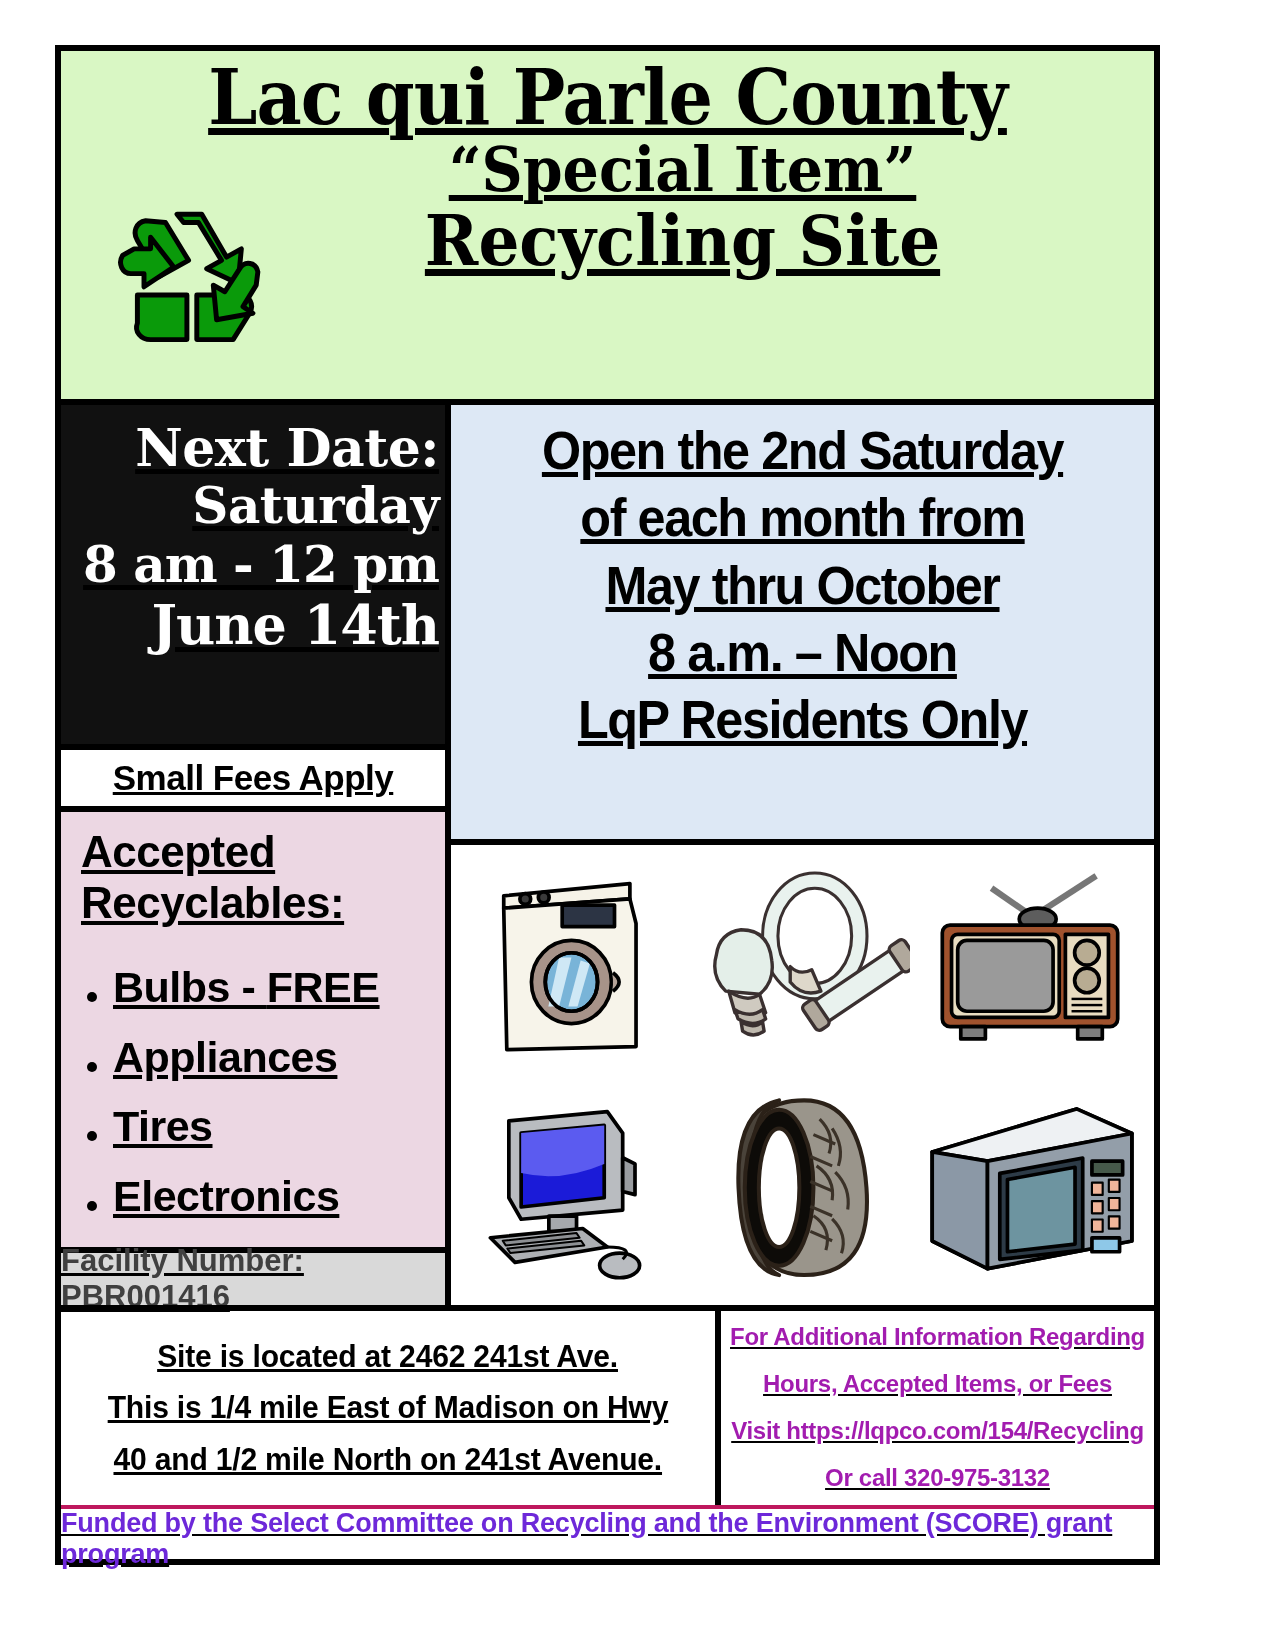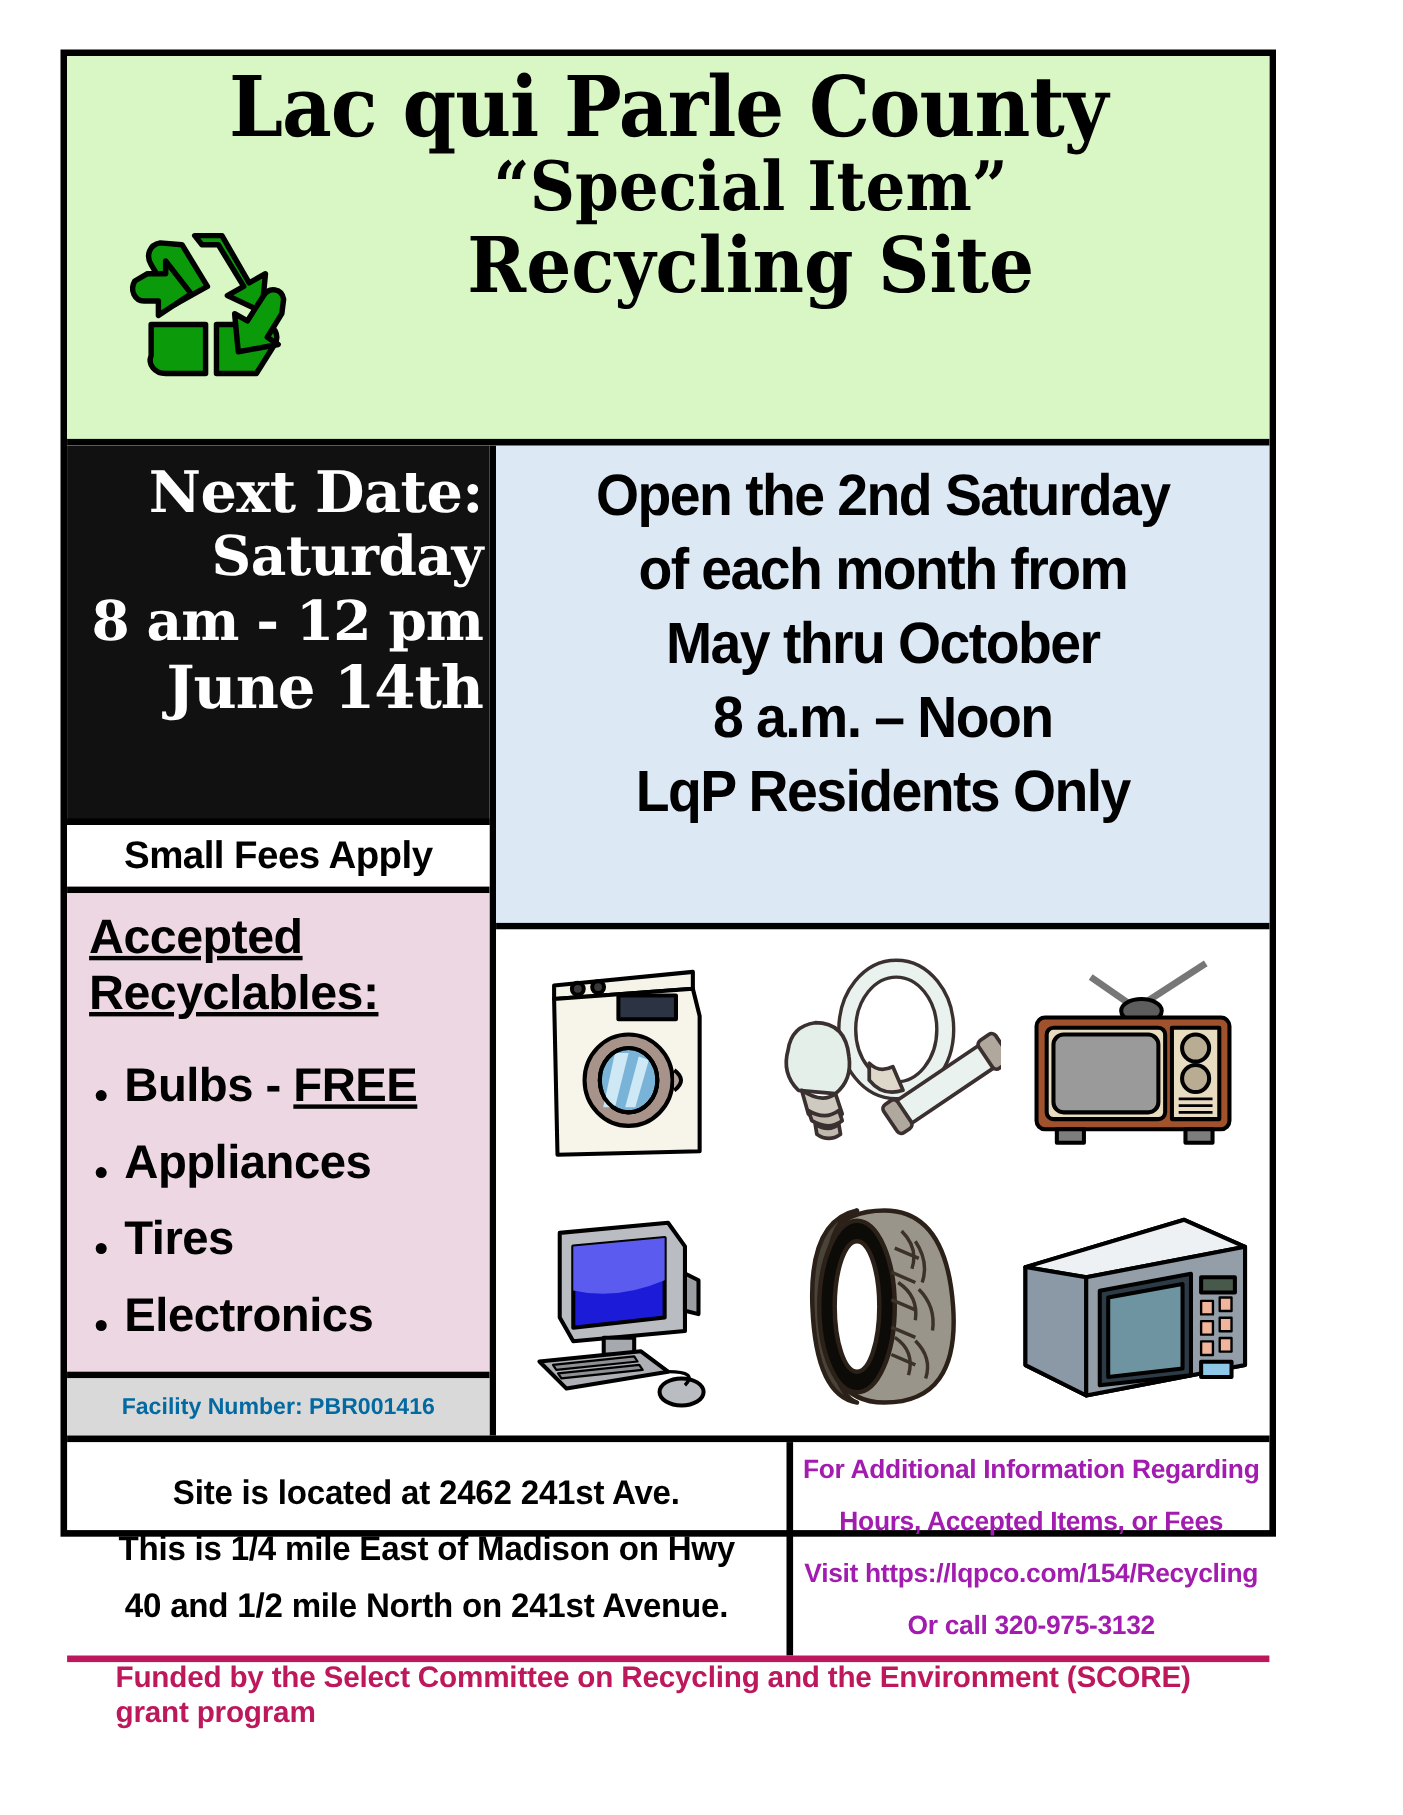--- a/index.html
+++ b/index.html
@@ -12,26 +12,27 @@
     height: 1650px;
     font-family: "Liberation Sans", sans-serif;
     overflow: hidden;
   }
 
   .poster {
     position: absolute;
     left: 55px;
     top: 45px;
     width: 1105px;
-    height: 1352px;
+    height: 1520px;
     border: 6px solid #000;
     box-sizing: border-box;
     background: #ffffff;
     display: flex;
     flex-direction: column;
+    text-decoration: underline;
   }
 
   
   .header {
     position: relative;
     background: #d9f7c4;
     border-bottom: 6px solid #000;
     height: 348px;
     flex: none;
     overflow: hidden;
@@ -192,25 +193,24 @@
   }
   .uline { text-decoration: underline; text-underline-offset: 3px; }
 
   .facility {
     background: #d9d9d9;
     height: 52px;
     flex: none;
     display: flex;
     align-items: center;
     justify-content: center;
-    font-size: 21px;
+    font-size: 31px;
     font-weight: bold;
     letter-spacing: 0px;
-    color: #0369a1;
-    text-align: right;
+    color: #404040;
   }
 
   
   .hours {
     background: #dde8f5;
     border-bottom: 6px solid #000;
     height: 440px;
     flex: none;
     box-sizing: border-box;
     text-align: center;
@@ -278,31 +278,30 @@
   .info div {
     font-size: 24px;
     font-weight: bold;
     line-height: 1.95;
     color: #a21caf;
     text-align: center;
     letter-spacing: -0.3px;
   }
 
   .footer {
-    border-top: 6px solid #be185d;
+    border-top: 4px solid #be185d;
     height: 60px;
     flex: none;
     display: flex;
     align-items: center;
     justify-content: center;
     font-size: 27px;
     font-weight: bold;
-    color: #be185d;
+    color: #6d28d9;
     letter-spacing: -0.2px;
-    padding-left: 44px;
   }
 </style>
 </head>
 <body>
 
 <div class="poster">
 
   <div class="header">
     <div class="header-title">Lac qui Parle County</div>
     <div class="header-sub">“Special Item”</div>

